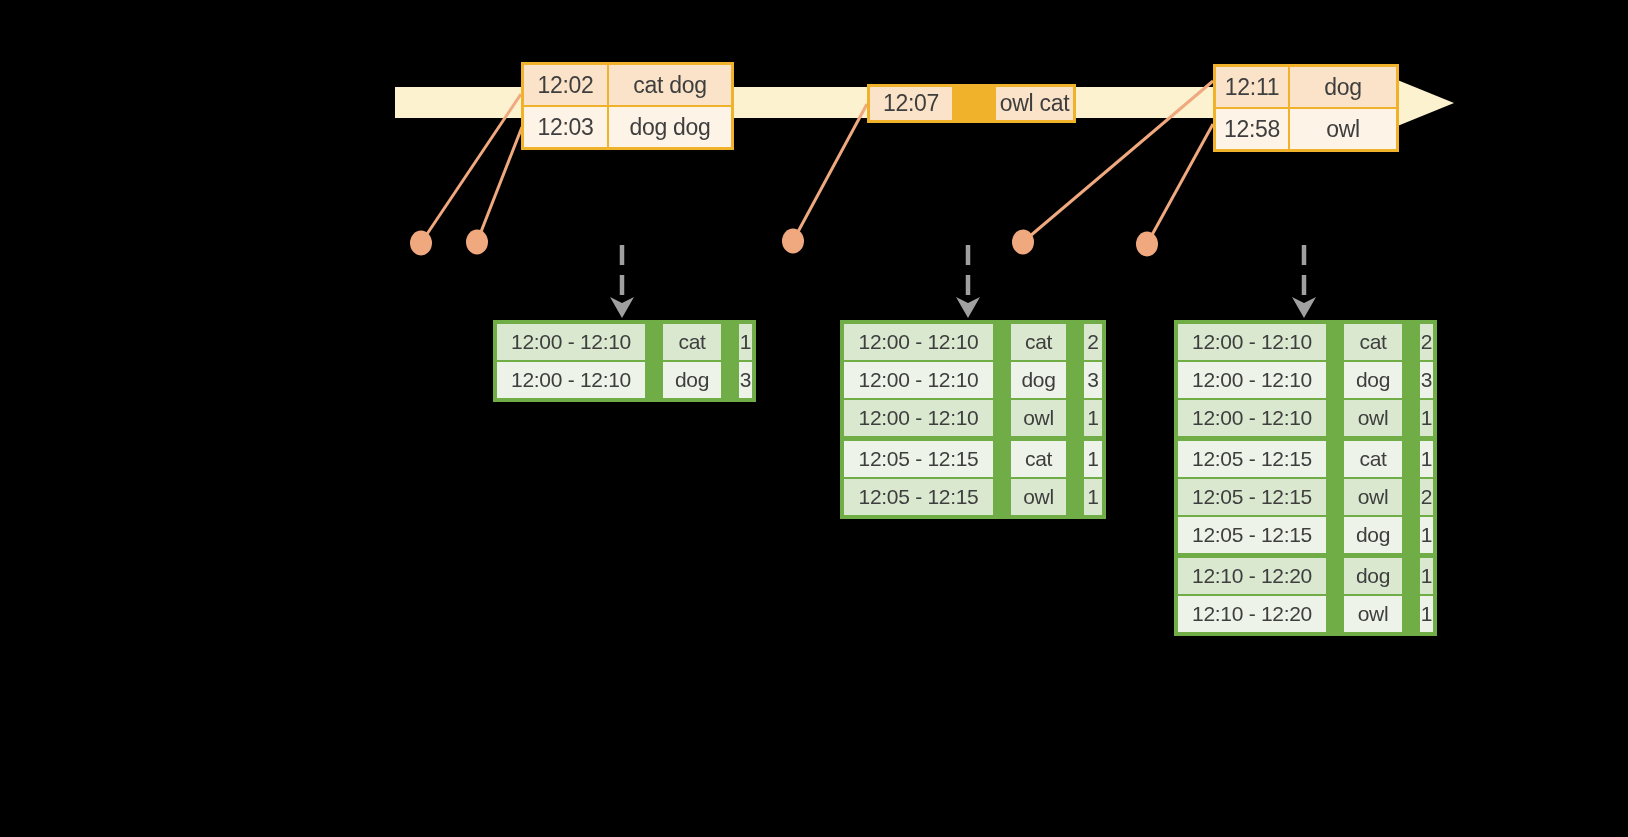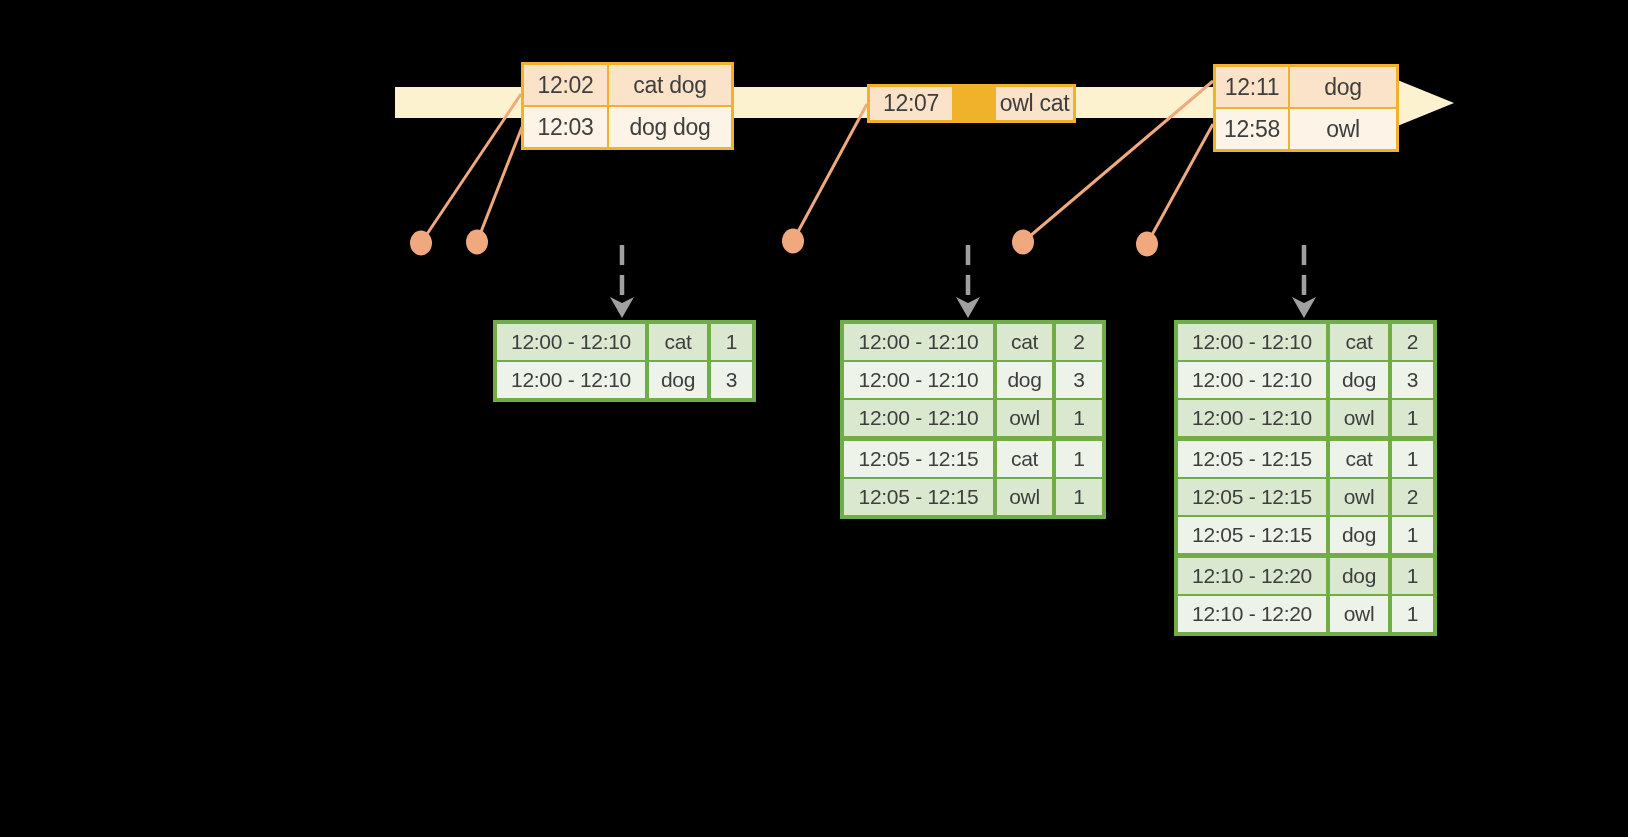--- a/index.html
+++ b/index.html
@@ -33,21 +33,21 @@
   .row.dark  > .ecell{background:var(--event-row-dark);}
   .row.light > .ecell{background:var(--event-row-light);}
 
   
   .gtable{
     position:absolute;
     border:4px solid var(--result-border);
     background:var(--result-border);
     display:flex;flex-direction:column;
   }
-  .gtable .row{display:grid;gap:4px;background:var(--result-border);height:36px;margin-top:2px;}
+  .gtable .row{display:grid;gap:18px;background:var(--result-border);height:36px;margin-top:2px;}
   .gtable .row:first-child{margin-top:0;}
   .gtable .row.group{margin-top:5px;}
   .gcell{
     display:flex;align-items:center;justify-content:center;
     font-size:21px;letter-spacing:-0.3px;color:var(--text);
   }
   .row.gdark  > .gcell{background:var(--result-row-dark);}
   .row.glight > .gcell{background:var(--result-row-light);}
 </style>
 </head>

